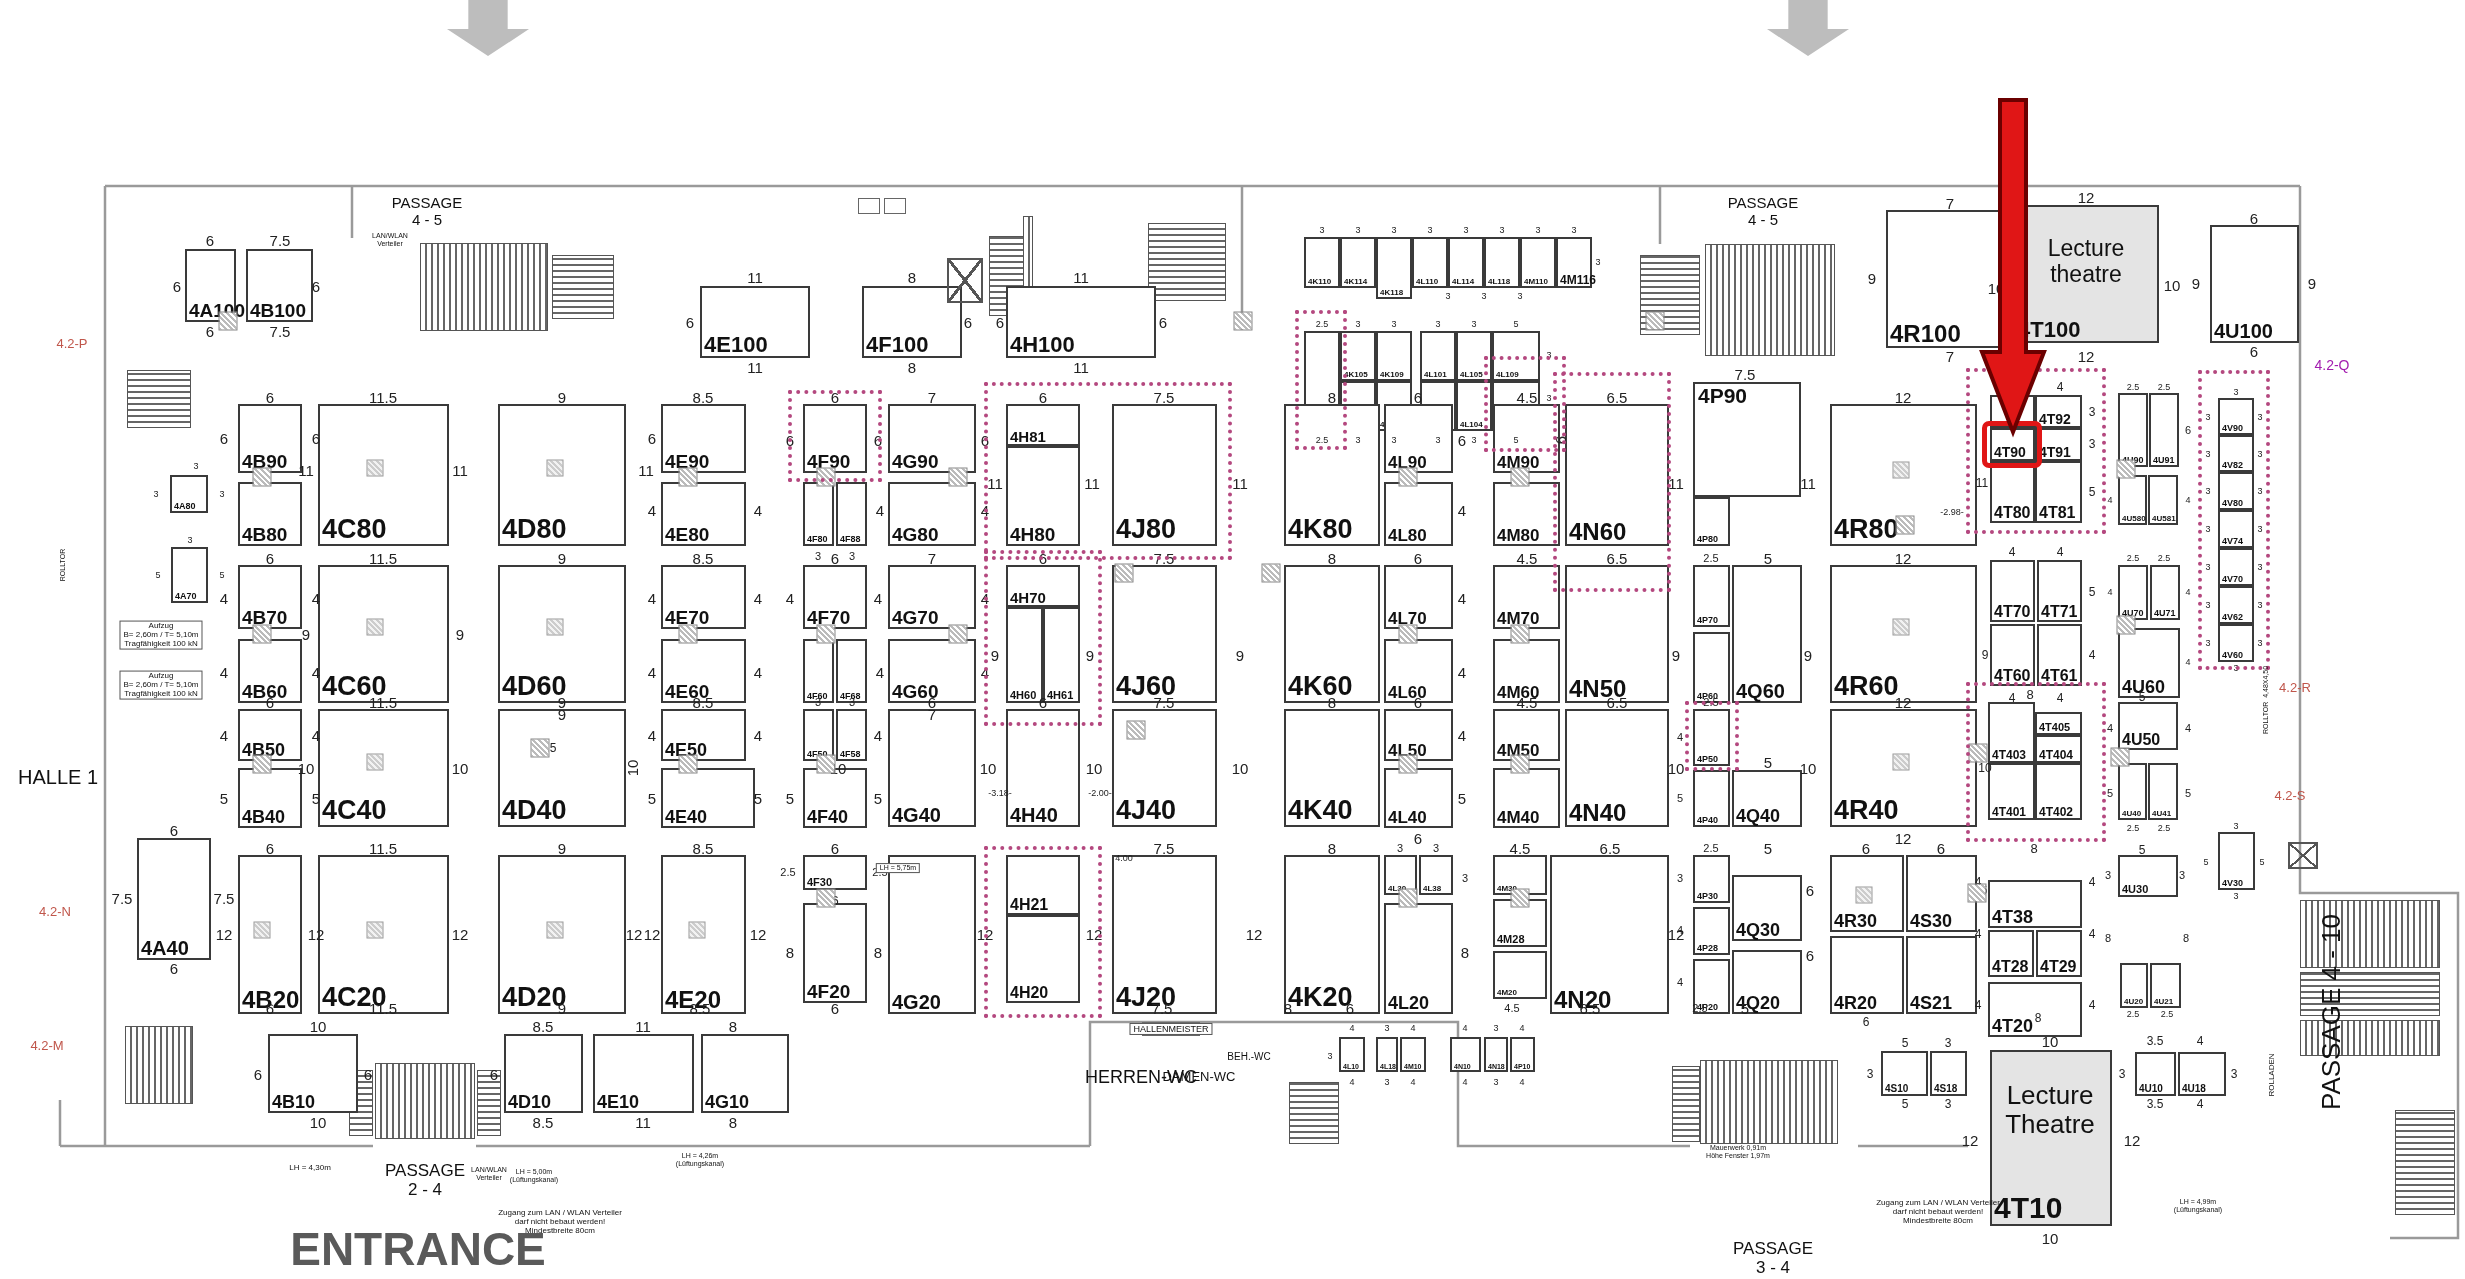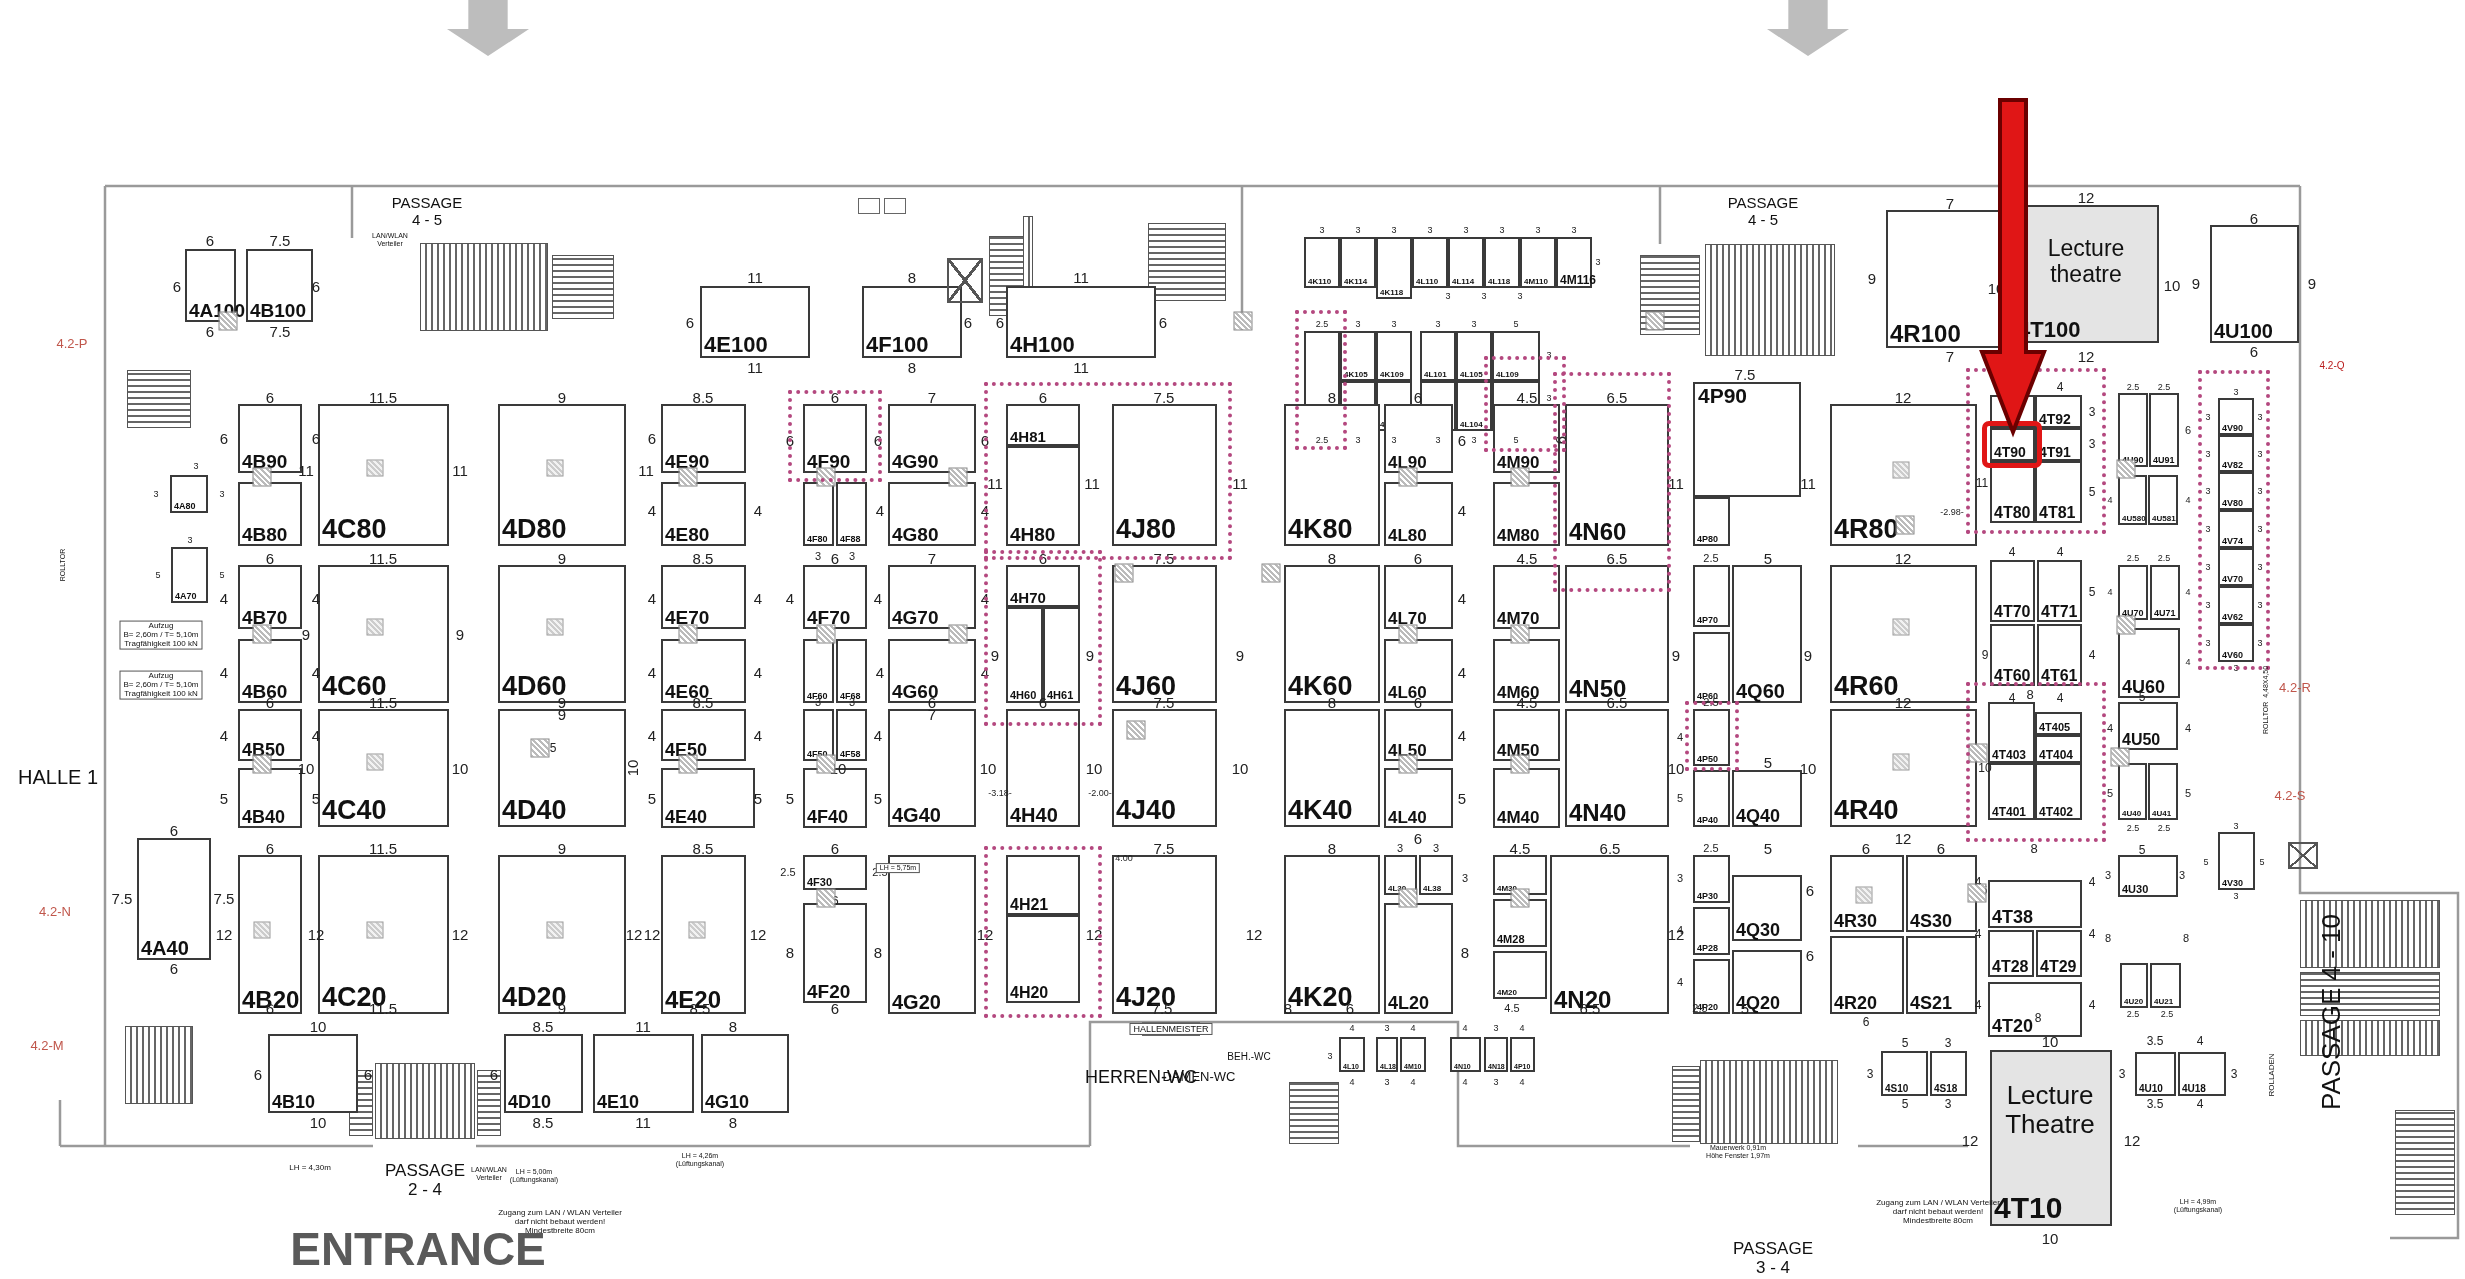--- a/index.html
+++ b/index.html
@@ -957,21 +957,21 @@
       <div class="txt boxed" style="left: 1171px; top: 1029px; font-size: 9px;">HALLENMEISTER</div>
       <div class="txt boxed" style="left: 161px; top: 635px; font-size: 8px;">Aufzug
 B= 2,60m / T= 5,10m
 Tragfähigkeit 100 kN</div>
       <div class="txt boxed" style="left: 161px; top: 685px; font-size: 8px;">Aufzug
 B= 2,60m / T= 5,10m
 Tragfähigkeit 100 kN</div>
       <div class="txt" style="left: 72px; top: 344px; font-size: 13px; color: rgb(192, 86, 75);">4.2-P</div>
       <div class="txt" style="left: 55px; top: 912px; font-size: 13px; color: rgb(192, 86, 75);">4.2-N</div>
       <div class="txt" style="left: 47px; top: 1046px; font-size: 13px; color: rgb(192, 86, 75);">4.2-M</div>
-      <div class="txt" style="left: 2332px; top: 366px; font-size: 10px; color: #b91c1c; text-align: center;">4.2-Q</div>
+      <div class="txt" style="left: 2332px; top: 366px; font-size: 14px; color: #a21caf; text-align: center;">4.2-Q</div>
       <div class="txt" style="left: 2295px; top: 688px; font-size: 13px; color: rgb(192, 86, 75);">4.2-R</div>
       <div class="txt" style="left: 2290px; top: 796px; font-size: 13px; color: rgb(192, 86, 75);">4.2-S</div>
       <div class="txt" style="left: 310px; top: 1168px; font-size: 8px;">LH = 4,30m</div>
       <div class="txt" style="left: 489px; top: 1174px; font-size: 7px;">LAN/WLAN
 Verteiler</div>
       <div class="txt" style="left: 390px; top: 240px; font-size: 7px;">LAN/WLAN
 Verteiler</div>
       <div class="txt" style="left: 560px; top: 1222px; font-size: 8px;">Zugang zum LAN / WLAN Verteiler
 darf nicht bebaut werden!
 Mindestbreite 80cm</div>

